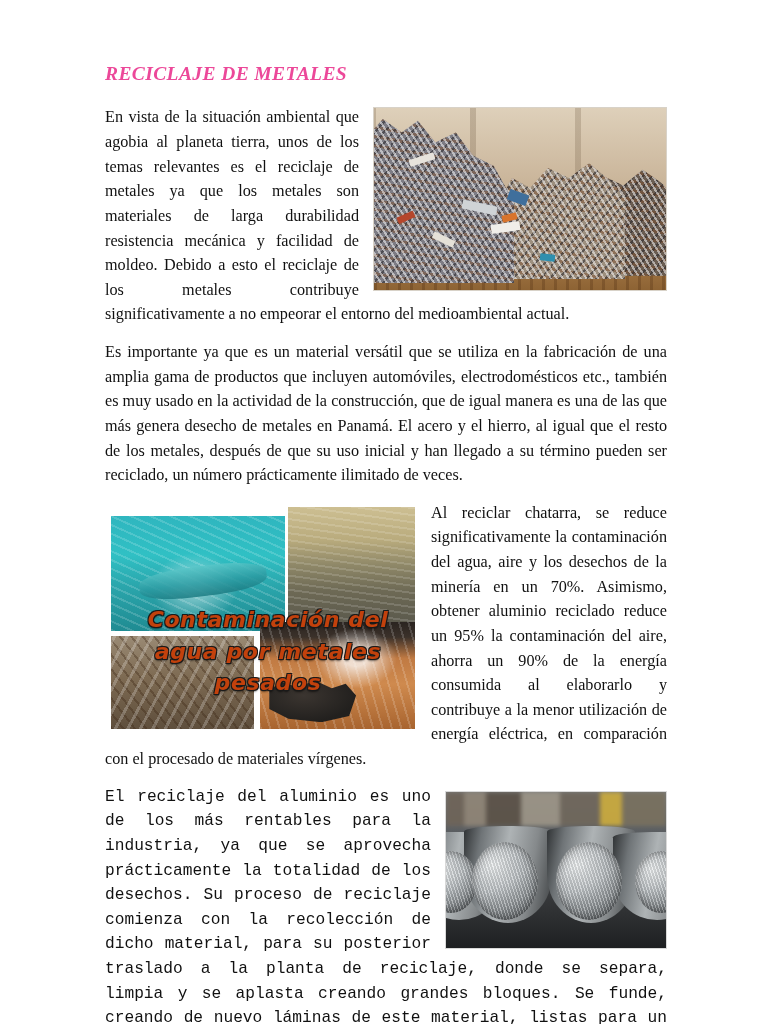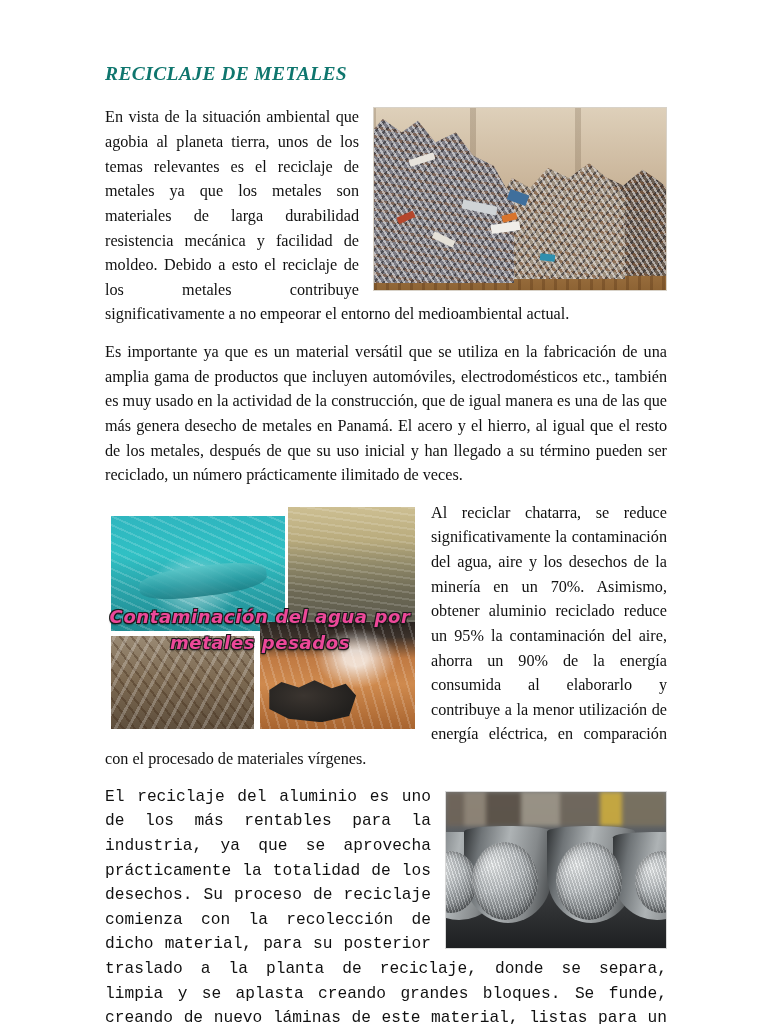--- a/index.html
+++ b/index.html
@@ -29,21 +29,21 @@
     width: 562px;
   }
 
   
   .doc-title {
     font-family: "Liberation Serif", "DejaVu Serif", serif;
     font-weight: bold;
     font-style: italic;
     font-size: 19.5px;
     letter-spacing: 0.4px;
-    color: #0f766e;
+    color: #ec4899;
     margin: 0 0 20px 0;
     line-height: 1.2;
   }
 
   
   p.para {
     margin: 0 0 13px 0;
     font-size: 16.2px;
     line-height: 1.52;
     text-align: justify;
@@ -178,30 +178,30 @@
       linear-gradient(#2a2420 0%, #3b312a 14%, #c07a43 34%, #cf8a4e 58%, #a8642f 100%);
   }
   .col-orange .rock {
     position:absolute; left:6%; top:52%; width:56%; height:42%;
     background: radial-gradient(ellipse at 40% 40%, #3b3530 0%, #22201e 70%);
     clip-path: polygon(0% 28%, 14% 10%, 34% 22%, 52% 6%, 72% 24%, 88% 14%, 100% 40%, 92% 86%, 60% 100%, 22% 92%, 0% 70%);
   }
 
   .collage-caption {
     position: absolute;
-    left: 0;
+    left: 8px;
     top: 44%;
     width: 100%;
     text-align: center;
     font-family: "DejaVu Sans", "Liberation Sans", sans-serif;
     font-style: italic;
     font-weight: bold;
-    font-size: 18px;
+    font-size: 22px;
     line-height: 1.42;
-    color: #ec4899;
+    color: #c2410c;
     letter-spacing: 0.6px;
     text-shadow:
       -1px -1px 0 #1a1a1a,  1px -1px 0 #1a1a1a,
       -1px  1px 0 #1a1a1a,  1px  1px 0 #1a1a1a,
        0    2px 2px rgba(0,0,0,.55);
     pointer-events: none;
   }
 
   .clearfix::after { content:""; display:block; clear:both; }
 </style>

